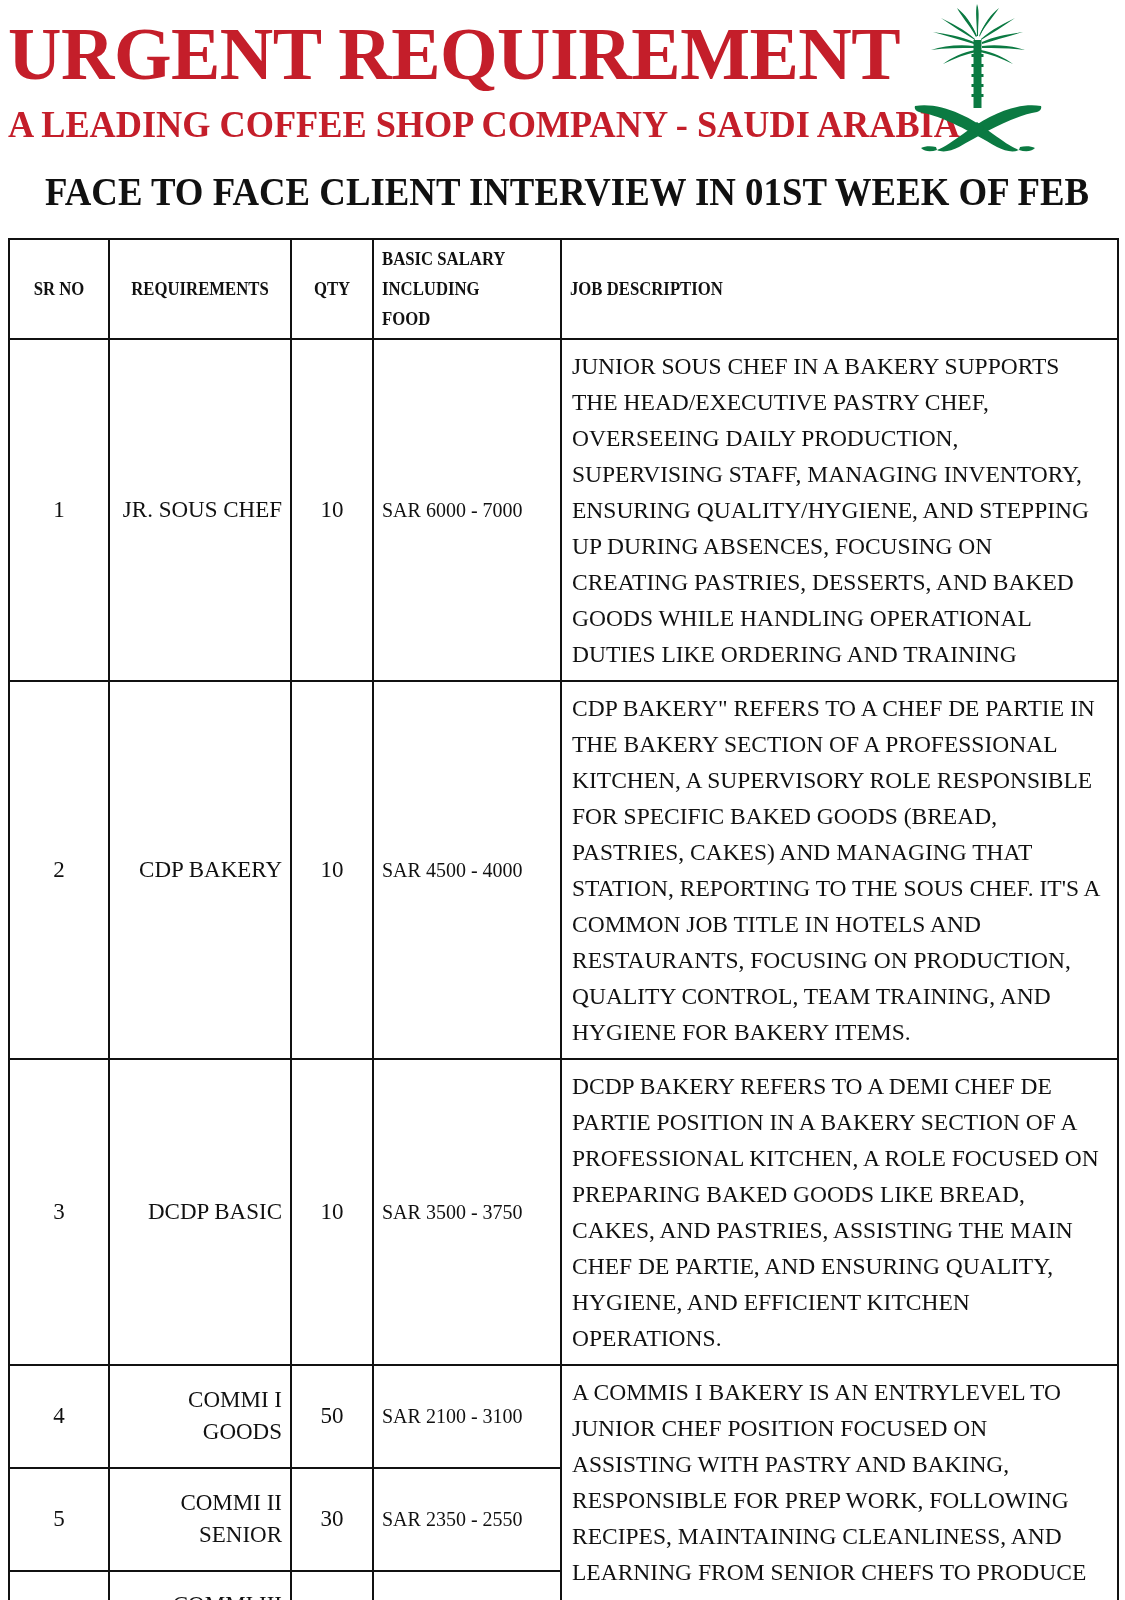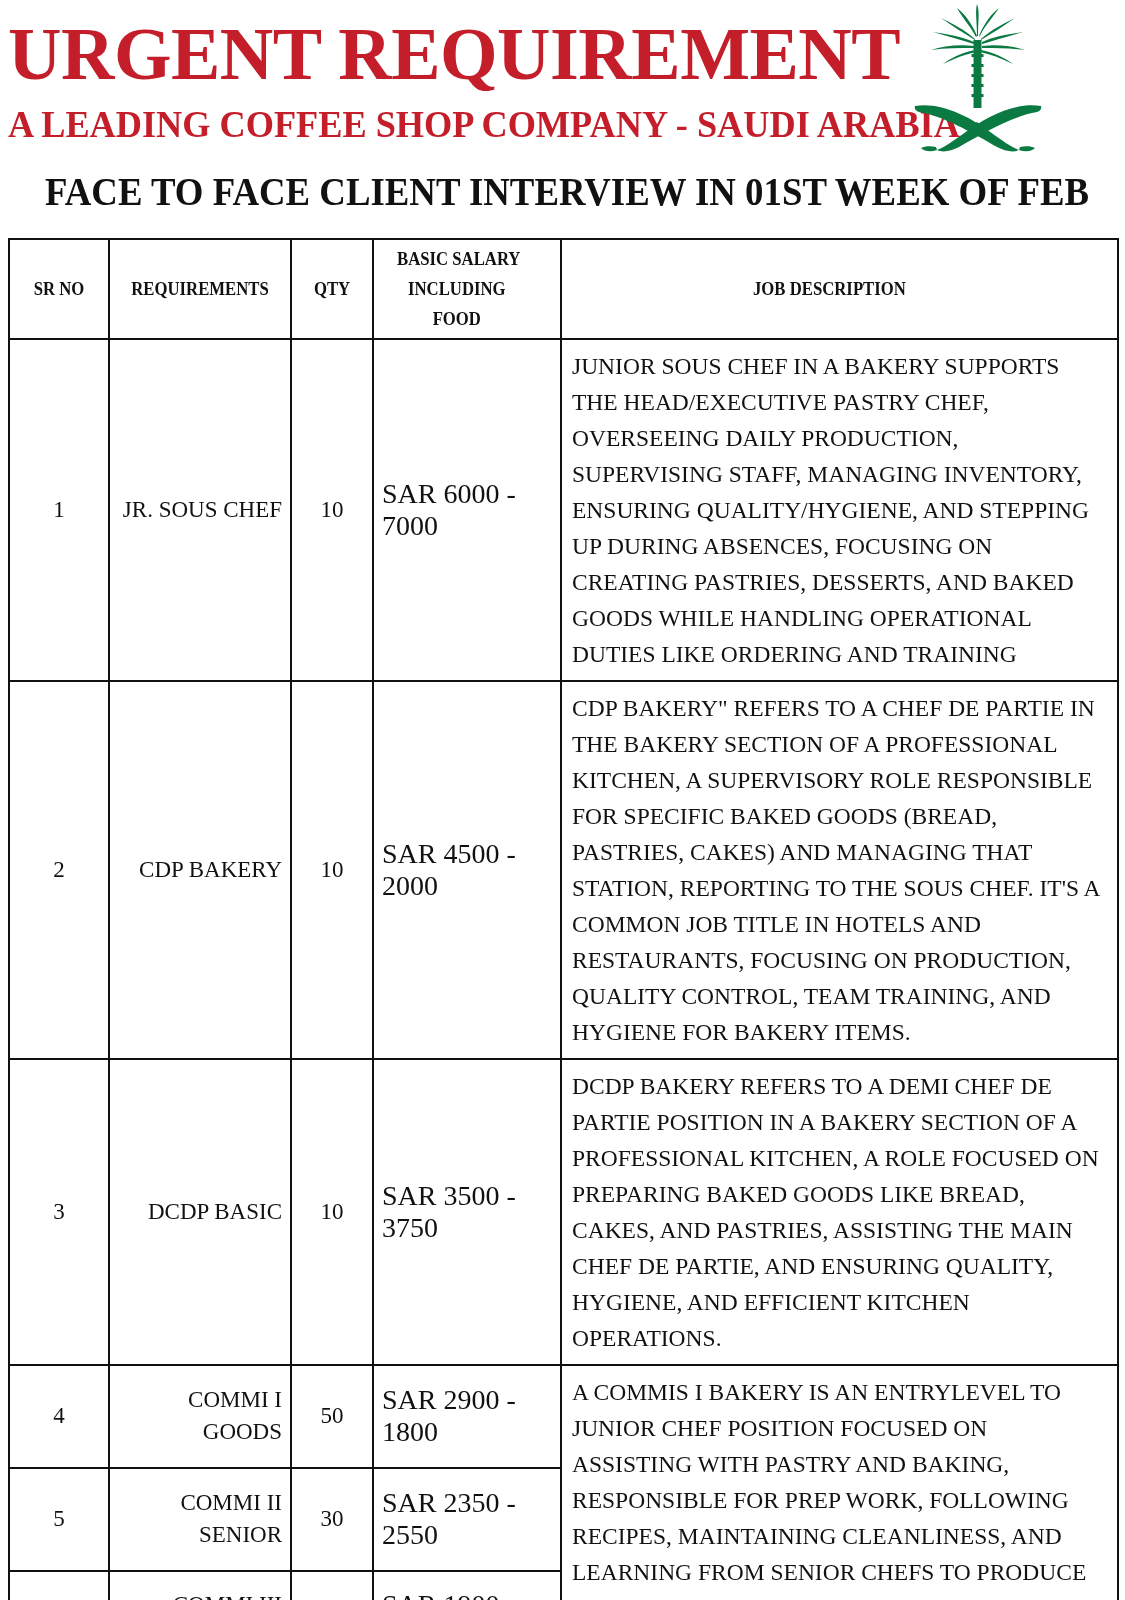--- a/index.html
+++ b/index.html
@@ -100,41 +100,41 @@
   thead th {
     font-family: "Liberation Serif", "DejaVu Serif", serif;
     font-weight: bold;
     font-size: 19px;
     line-height: 30px;
     height: 94px;
     text-align: center;
     transform: scaleX(0.88);
   }
   thead th.left-head {
-    text-align: center;
+    text-align: left;
     transform: none;
   }
   thead th.left-head > span {
     display: inline-block;
     transform: scaleX(0.88);
     transform-origin: left center;
   }
 
   td.sr, td.qty {
     text-align: center;
     font-size: 23px;
   }
   td.req {
     text-align: right;
     font-size: 23px;
     line-height: 32px;
   }
   td.sal {
     text-align: left;
-    font-size: 28px;
+    font-size: 20px;
   }
   td.desc {
     text-align: left;
     font-size: 23.5px;
     line-height: 36px;
     vertical-align: middle;
     padding: 8px 8px 8px 10px;
   }
   tr.r1 { height: 253px; }
   tr.r2 { height: 255px; }
@@ -215,37 +215,37 @@
       <td class="req">JR. SOUS CHEF</td>
       <td class="qty">10</td>
       <td class="sal">SAR 6000 - 7000</td>
       <td class="desc">JUNIOR SOUS CHEF IN A BAKERY SUPPORTS THE HEAD/EXECUTIVE PASTRY CHEF, OVERSEEING DAILY PRODUCTION, SUPERVISING STAFF, MANAGING INVENTORY, ENSURING QUALITY/HYGIENE, AND STEPPING UP DURING ABSENCES, FOCUSING ON CREATING PASTRIES, DESSERTS, AND BAKED GOODS WHILE HANDLING OPERATIONAL DUTIES LIKE ORDERING AND TRAINING</td>
     </tr>
 
     <tr class="r2">
       <td class="sr">2</td>
       <td class="req">CDP BAKERY</td>
       <td class="qty">10</td>
-      <td class="sal">SAR 4500 - 2000</td>
+      <td class="sal">SAR 4500 - 4000</td>
       <td class="desc">CDP BAKERY" REFERS TO A CHEF DE PARTIE IN THE BAKERY SECTION OF A PROFESSIONAL KITCHEN, A SUPERVISORY ROLE RESPONSIBLE FOR SPECIFIC BAKED GOODS (BREAD, PASTRIES, CAKES) AND MANAGING THAT STATION, REPORTING TO THE SOUS CHEF. IT'S A COMMON JOB TITLE IN HOTELS AND RESTAURANTS, FOCUSING ON PRODUCTION, QUALITY CONTROL, TEAM TRAINING, AND HYGIENE FOR BAKERY ITEMS.</td>
     </tr>
 
     <tr class="r3">
       <td class="sr">3</td>
       <td class="req">DCDP BASIC</td>
       <td class="qty">10</td>
       <td class="sal">SAR 3500 - 3750</td>
       <td class="desc">DCDP BAKERY REFERS TO A DEMI CHEF DE PARTIE POSITION IN A BAKERY SECTION OF A PROFESSIONAL KITCHEN, A ROLE FOCUSED ON PREPARING BAKED GOODS LIKE BREAD, CAKES, AND PASTRIES, ASSISTING THE MAIN CHEF DE PARTIE, AND ENSURING QUALITY, HYGIENE, AND EFFICIENT KITCHEN OPERATIONS.</td>
     </tr>
 
     <tr class="r4">
       <td class="sr">4</td>
       <td class="req">COMMI I GOODS</td>
       <td class="qty">50</td>
-      <td class="sal">SAR 2900 - 1800</td>
+      <td class="sal">SAR 2100 - 3100</td>
       <td class="desc" rowspan="3">A COMMIS I BAKERY IS AN ENTRYLEVEL TO JUNIOR CHEF POSITION FOCUSED ON ASSISTING WITH PASTRY AND BAKING, RESPONSIBLE FOR PREP WORK, FOLLOWING RECIPES, MAINTAINING CLEANLINESS, AND LEARNING FROM SENIOR CHEFS TO PRODUCE HIGHQUALITY BAKED GOODS LIKE BREADS, CAKES, AND DESSERTS</td>
     </tr>
 
     <tr class="r5">
       <td class="sr">5</td>
       <td class="req">COMMI II SENIOR</td>
       <td class="qty">30</td>
       <td class="sal">SAR 2350 - 2550</td>
     </tr>
 

